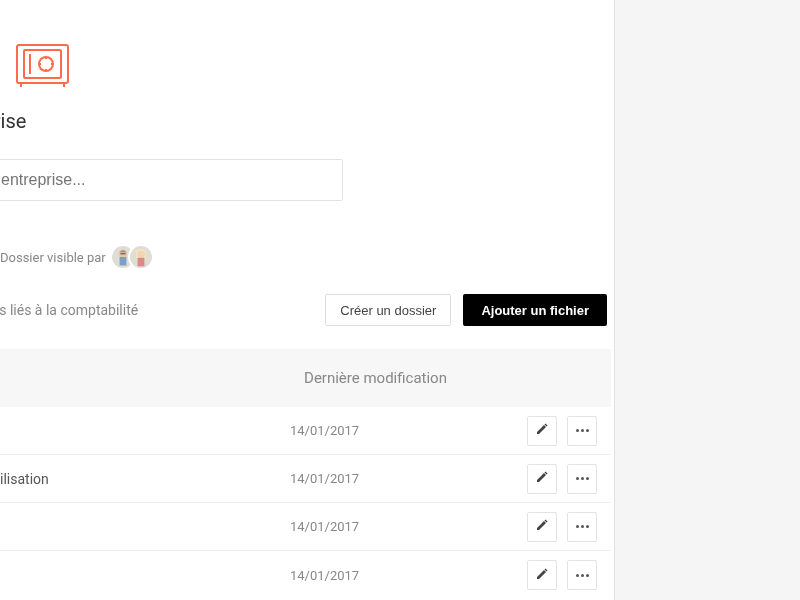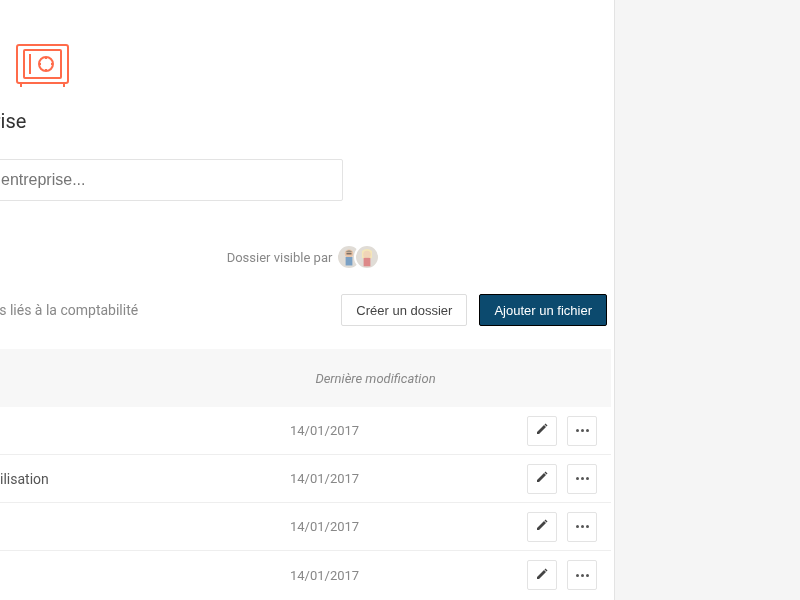--- a/index.html
+++ b/index.html
@@ -4,34 +4,34 @@
 <style>
   * { box-sizing: border-box; margin: 0; padding: 0; }
   html, body { width: 800px; height: 600px; overflow: hidden; font-family: -apple-system, BlinkMacSystemFont, "Segoe UI", Roboto, "Helvetica Neue", sans-serif; }
   body { display: flex; }
   .main { width: 615px; height: 600px; background: #fff; position: relative; border-right: 1px solid #e3e3e3; }
   .aside { flex: 1; background: #f5f5f5; }
   .safe-icon { position: absolute; left: 16px; top: 44px; }
   .page-title { position: absolute; left: -120px; top: 109px; font-size: 20px; font-weight: 400; color: #333; width: 300px; text-align: left; }
   .search-wrap { position: absolute; top: 159px; left: -140px; width: 483px; height: 42px; border: 1px solid #e3e3e3; border-radius: 2px; display: flex; align-items: center; padding-left: 140px; }
   .search-input { border: none; outline: none; font-size: 16px; color: #aaa; width: 100%; background: transparent; }
-  .visible-row { position: absolute; top: 244px; left: 0; width: 611px; display: flex; align-items: center; justify-content: center; padding-right: 4px; gap: 4px; }
+  .visible-row { position: absolute; top: 244px; left: 0; width: 611px; display: flex; align-items: center; justify-content: flex-start; padding-right: 4px; gap: 4px; }
   .visible-label { font-size: 13px; color: #888; }
   .avatars { display: flex; }
   .avatar { width: 26px; height: 26px; border-radius: 50%; border: 2px solid #fff; background: #e0dcd6; margin-left: -8px; overflow: hidden; }
   .avatar:first-child { margin-left: 0; }
   .avatar svg { width: 100%; height: 100%; display: block; }
   .toolbar { position: absolute; top: 294px; left: 0; width: 611px; display: flex; align-items: center; }
   .folder-desc { font-size: 14px; color: #888; margin-left: -120px; flex: 1; }
   .btn { height: 32px; padding: 12px 14px; font-size: 13px; border-radius: 2px; cursor: pointer; display: inline-flex; align-items: center; }
   .btn-outline { border: 1px solid #ddd; background: #fff; color: #444; margin-right: 12px; }
-  .btn-primary { border: 1px solid #000000; background: #0c4a6e; color: #fff; margin-right: 4px; }
+  .btn-primary { border: 4px solid #000000; background: #000000; color: #fff; margin-right: 4px; font-weight: bold; }
   .table-header { position: absolute; top: 349px; left: -140px; width: 751px; height: 58px; background: #f7f7f7; display: flex; align-items: center; }
   .col-name-h { width: 430px; }
-  .col-date-h { flex: 1; text-align: center; font-size: 13px; color: #888; font-style: italic; }
+  .col-date-h { flex: 1; text-align: center; font-size: 15px; color: #888; }
   .col-actions-h { width: 150px; }
   .rows { position: absolute; top: 407px; left: -140px; width: 751px; }
   .row { height: 48px; border-bottom: 1px solid #eee; display: flex; align-items: center; }
   .col-name { width: 430px; padding-left: 120px; font-size: 14px; color: #555; white-space: nowrap; overflow: hidden; }
   .col-date { flex: 1; text-align: left; font-size: 13px; color: #888; }
   .col-actions { width: 150px; display: flex; gap: 10px; padding-right: 14px; justify-content: flex-end; }
   .icon-btn { width: 30px; height: 30px; border: 1px solid #e3e3e3; border-radius: 2px; background: #fff; display: flex; align-items: center; justify-content: center; cursor: pointer; }
   .icon-btn svg { width: 14px; height: 14px; }
   .dots { display: flex; gap: 2px; }
   .dot { width: 3px; height: 3px; border-radius: 50%; background: #555; }

